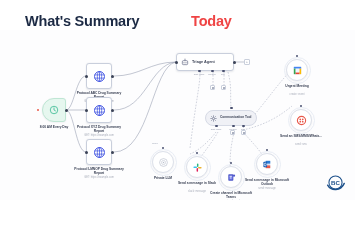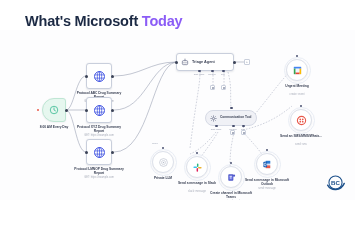--- a/index.html
+++ b/index.html
@@ -11,21 +11,21 @@
   }
   #root { position: relative; width: 355px; height: 200px; background: #fff; }
 
   
   #title-bar {
     position: absolute; left: 25px; top: 13px;
     font-size: 14.5px; font-weight: bold; letter-spacing: -0.2px;
     white-space: nowrap;
   }
   #title-bar .t-main { color: #1c2a44; }
-  #title-bar .t-accent { color: #8b5cf6; }
+  #title-bar .t-accent { color: #ef4444; margin-left: 48px; }
 
   
   #canvas {
     position: absolute; left: 0; top: 30px; width: 355px; height: 170px;
     background: #fdfdfe;
   }
   #wires { position: absolute; left: 0; top: 0; width: 355px; height: 170px; }
 
   
   .node { position: absolute; }
@@ -144,21 +144,21 @@
     position: absolute; right: 9px; bottom: 7px;
     width: 21px; height: 21px;
   }
 </style>
 </head>
 <body>
 
 <div id="root">
 
   <div id="title-bar">
-    <span class="t-main">What's Microsoft </span><span class="t-accent">Today</span>
+    <span class="t-main">What's Summary </span><span class="t-accent">Today</span>
   </div>
 
   <div id="canvas">
 
     <svg id="wires" viewBox="0 0 355 170">
 
       <path d="M66 80 C 74 80, 76 46, 86 46" fill="none" stroke="#9aa1b4" stroke-width="0.6"></path>
       <path d="M66 80 L 86 80" fill="none" stroke="#9aa1b4" stroke-width="0.6"></path>
       <path d="M66 80 C 74 80, 76 122, 86 122" fill="none" stroke="#9aa1b4" stroke-width="0.6"></path>
 

